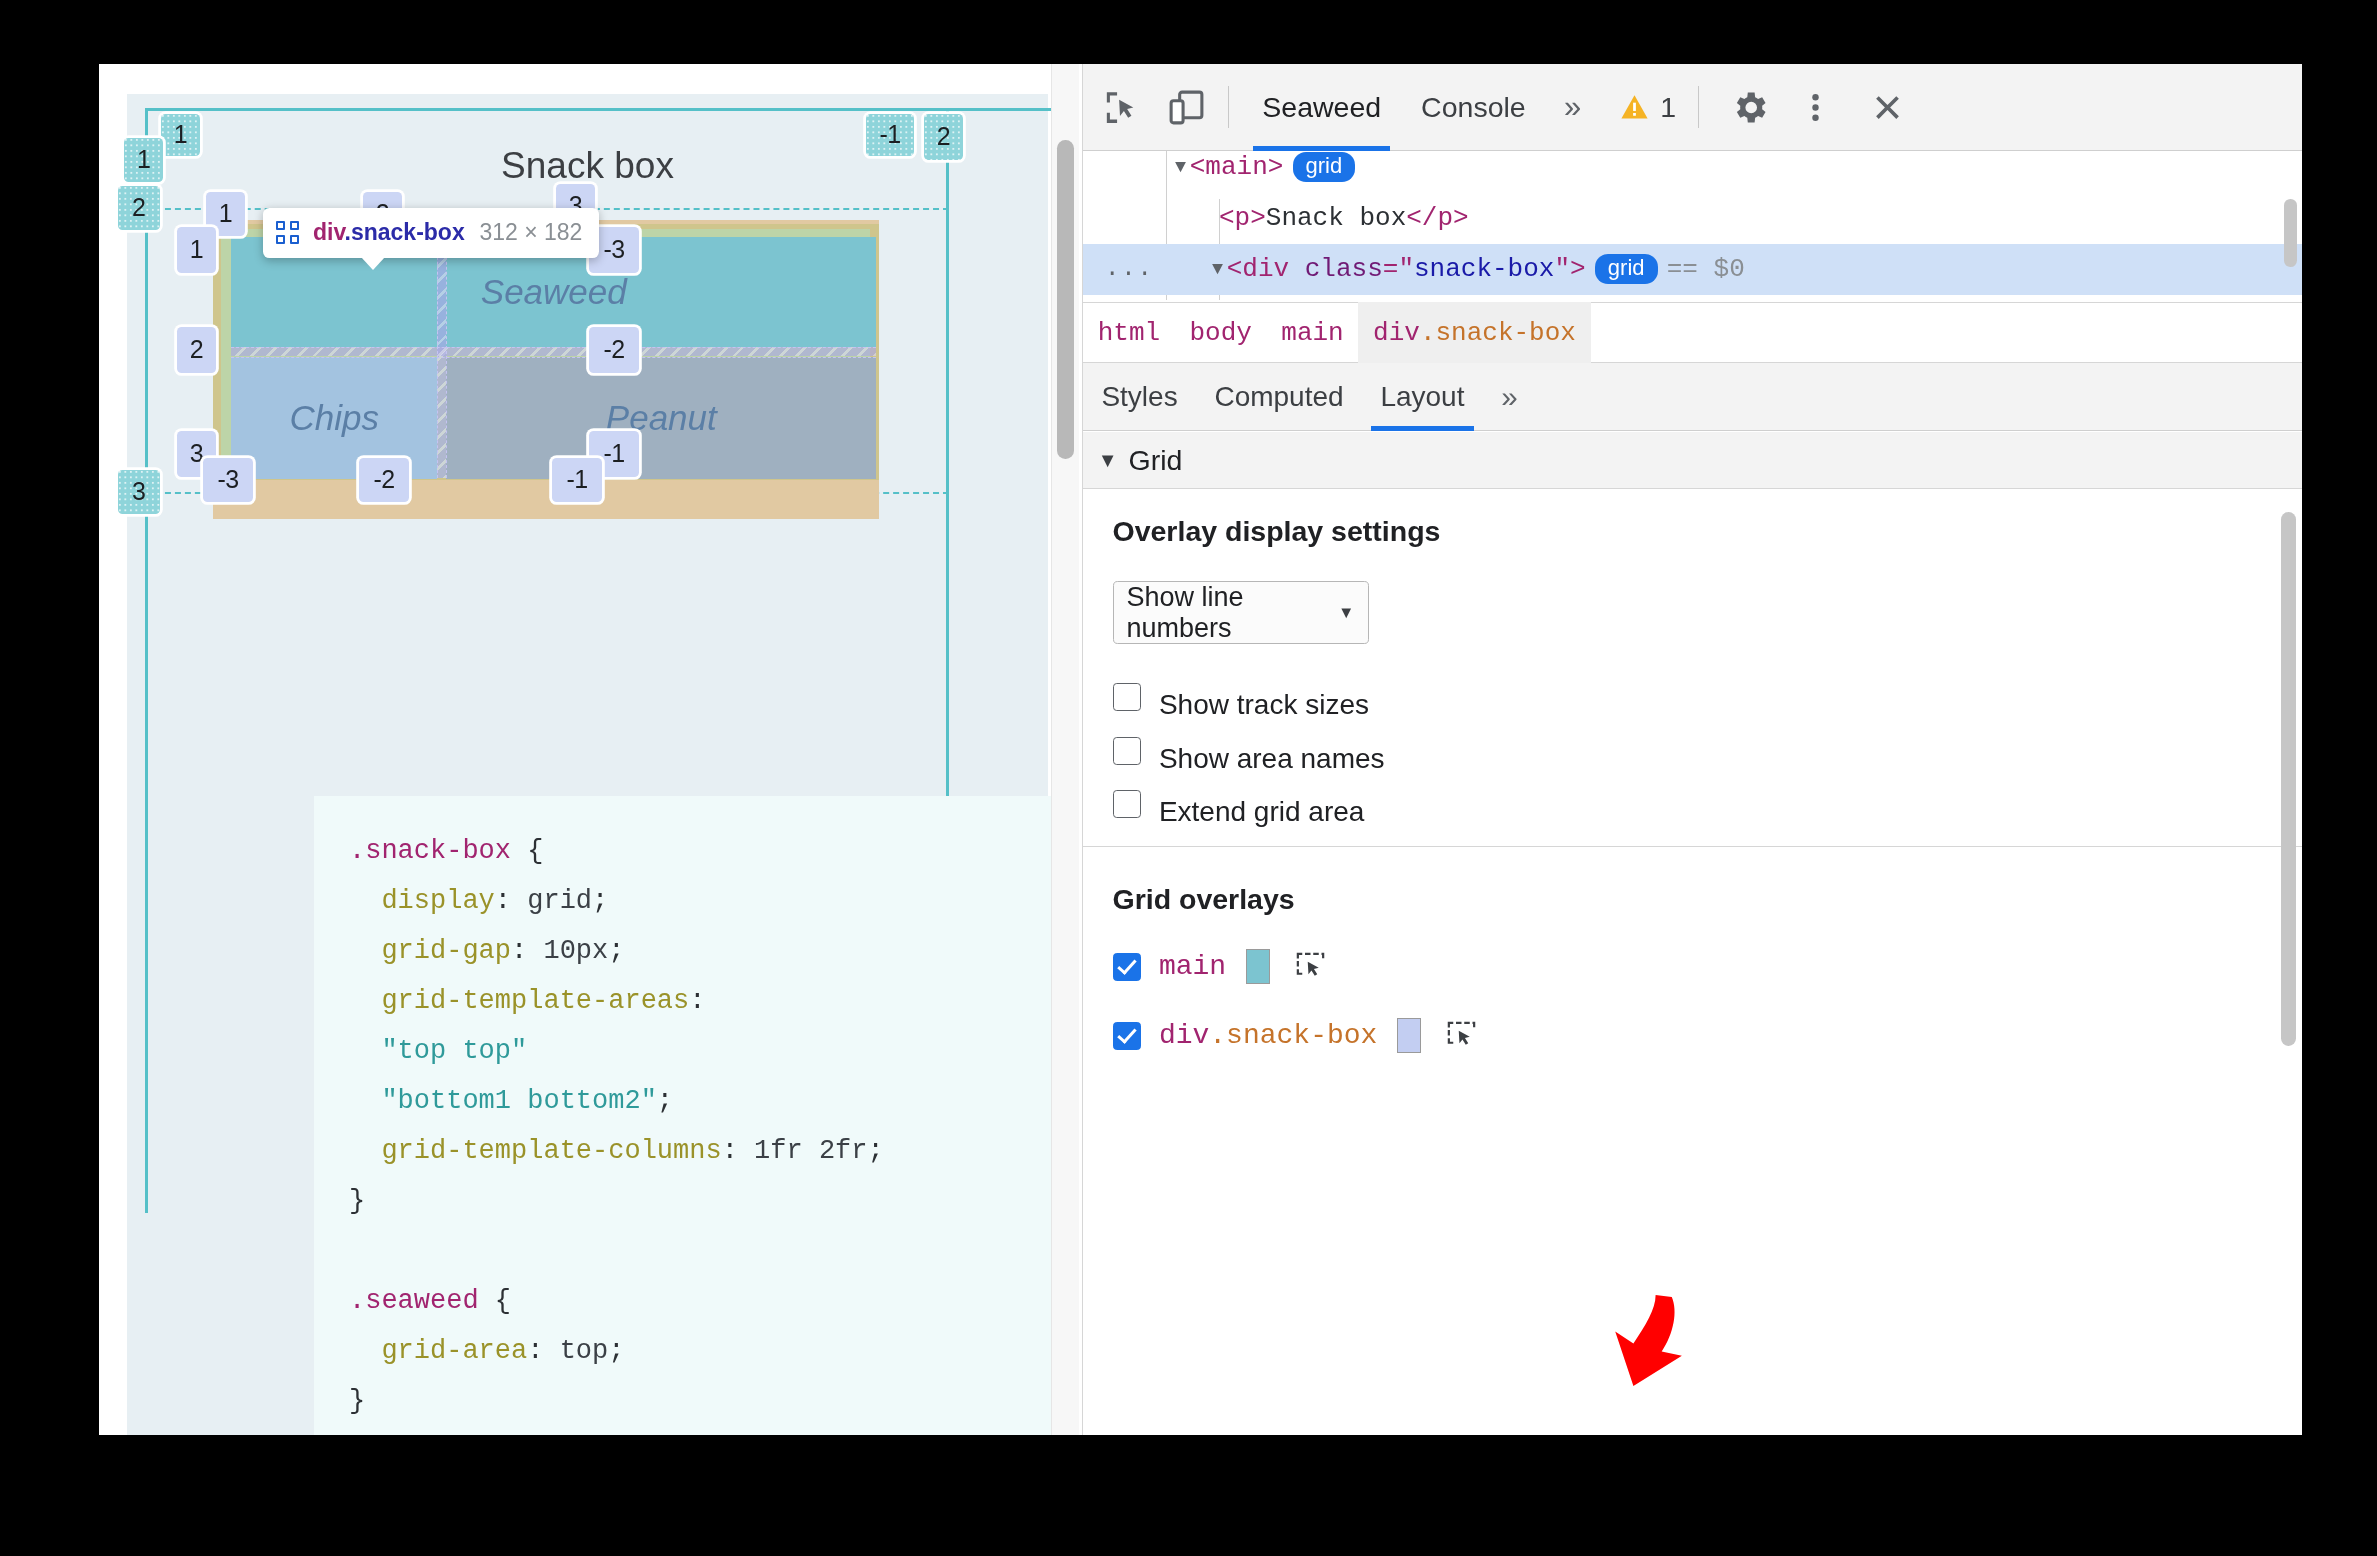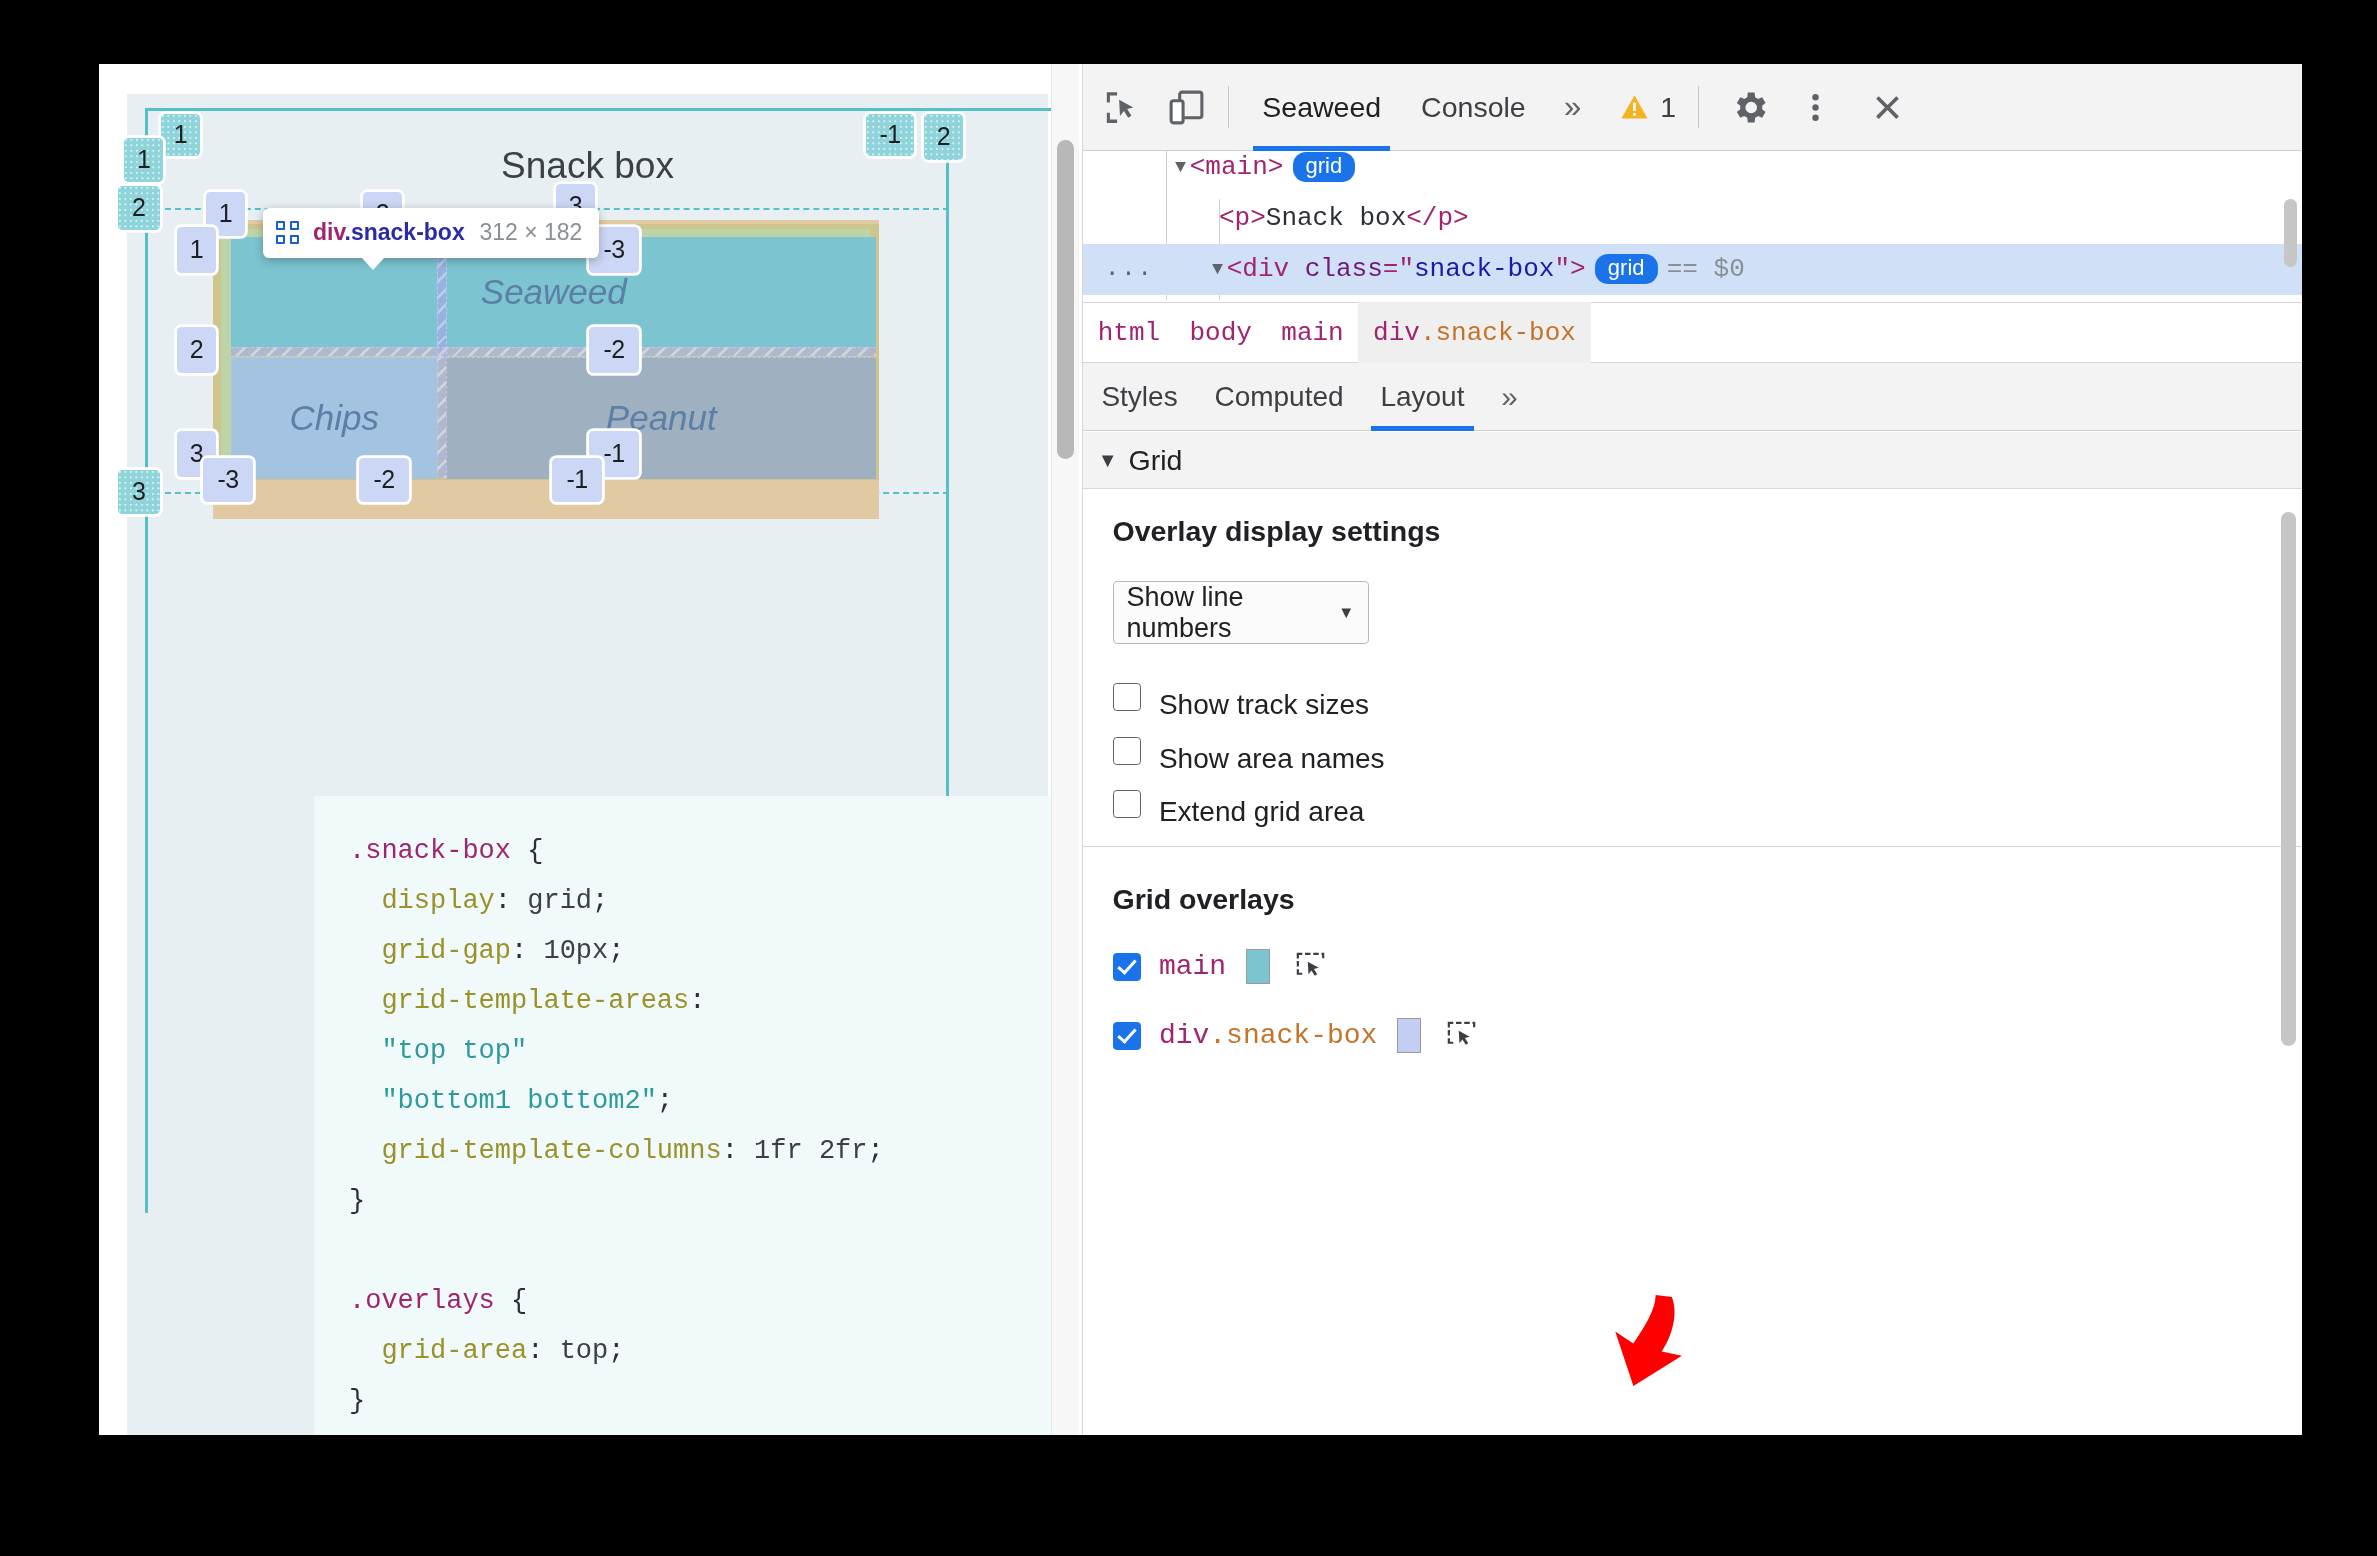--- a/index.html
+++ b/index.html
@@ -515,21 +515,21 @@
 
       <div id="code-block"><span class="c-sel">.snack-box</span><span class="c-punc"> {</span>
   <span class="c-prop">display</span><span class="c-punc">:</span> <span class="c-val">grid</span><span class="c-punc">;</span>
   <span class="c-prop">grid-gap</span><span class="c-punc">:</span> <span class="c-val">10px</span><span class="c-punc">;</span>
   <span class="c-prop">grid-template-areas</span><span class="c-punc">:</span>
   <span class="c-str">"top top"</span>
   <span class="c-str">"bottom1 bottom2"</span><span class="c-punc">;</span>
   <span class="c-prop">grid-template-columns</span><span class="c-punc">:</span> <span class="c-val">1fr 2fr</span><span class="c-punc">;</span>
 <span class="c-punc">}</span>
 
-<span class="c-sel">.overlays</span><span class="c-punc"> {</span>
+<span class="c-sel">.seaweed</span><span class="c-punc"> {</span>
   <span class="c-prop">grid-area</span><span class="c-punc">:</span> <span class="c-val">top</span><span class="c-punc">;</span>
 <span class="c-punc">}</span></div>
 
       <div id="page-scroll-track"></div>
       <div id="page-scroll-thumb"></div>
     </div>
 
     <div id="devtools">
 
       <div id="dt-toolbar">

